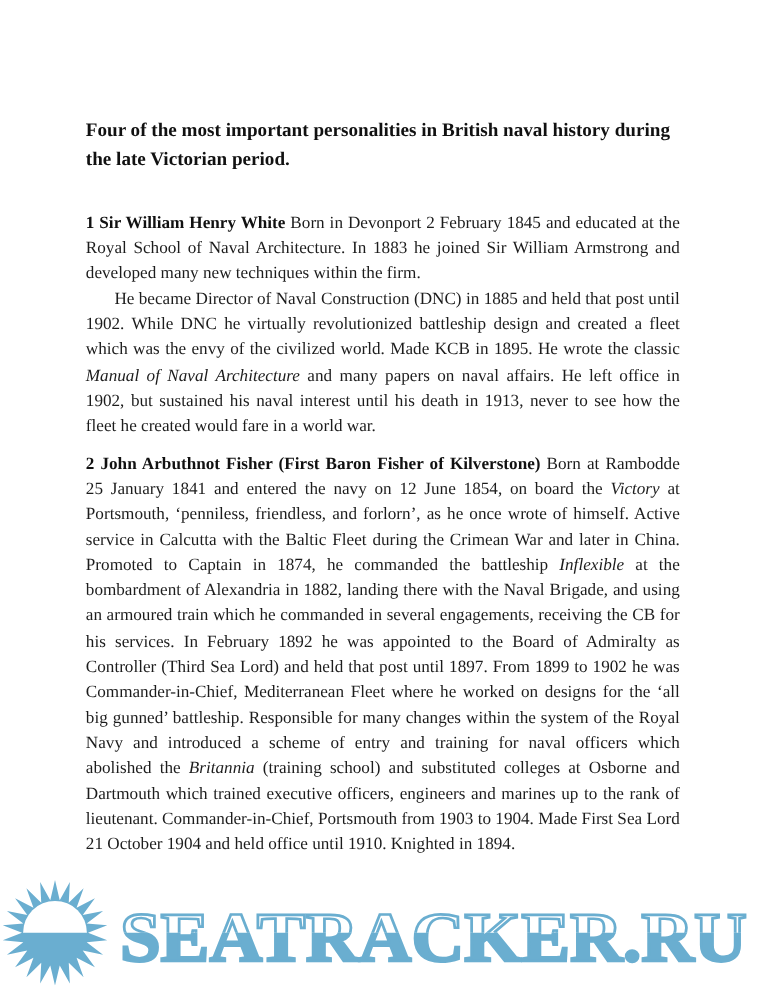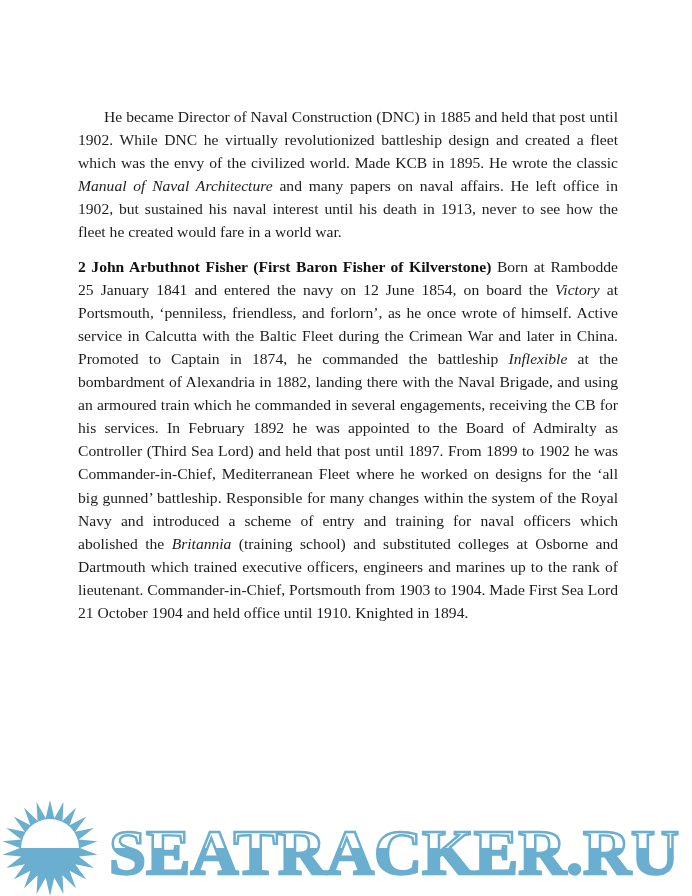--- a/index.html
+++ b/index.html
@@ -50,22 +50,24 @@
       top: 796px;
       width: 640px;
       height: 100px;
     }
     .watermark svg { display: block; }
   </style>
 </head>
 <body>
 
 <div class="page">
+  <h1 class="title">Four of the most important personalities in British naval history during the late Victorian period.</h1>
   <div id="entries">
       <div class="entry">
+        <p class="para"><b>1 Sir William Henry White</b><span> Born in Devonport 2 February 1845 and educated at the Royal School of Naval Architecture. In 1883 he joined Sir William Armstrong and developed many new techniques within the firm.</span></p>
         <p class="para indent"><span>He became Director of Naval Construction (DNC) in 1885 and held that post until 1902. While DNC he virtually revolutionized battleship design and created a fleet which was the envy of the civilized world. Made KCB in 1895. He wrote the classic </span><i>Manual of Naval Architecture</i><span> and many papers on naval affairs. He left office in 1902, but sustained his naval interest until his death in 1913, never to see how the fleet he created would fare in a world war.</span></p>
       </div>
       <div class="entry">
         <p class="para"><b>2 John Arbuthnot Fisher (First Baron Fisher of Kilverstone)</b><span> Born at Rambodde 25 January 1841 and entered the navy on 12 June 1854, on board the </span><i>Victory</i><span> at Portsmouth, ‘penniless, friendless, and forlorn’, as he once wrote of himself. Active service in Calcutta with the Baltic Fleet during the Crimean War and later in China. Promoted to Captain in 1874, he commanded the battleship </span><i>Inflexible</i><span> at the bombardment of Alexandria in 1882, landing there with the Naval Brigade, and using an armoured train which he commanded in several engagements, receiving the CB for his services. In February 1892 he was appointed to the Board of Admiralty as Controller (Third Sea Lord) and held that post until 1897. From 1899 to 1902 he was Commander-in-Chief, Mediterranean Fleet where he worked on designs for the ‘all big gunned’ battleship. Responsible for many changes within the system of the Royal Navy and introduced a scheme of entry and training for naval officers which abolished the </span><i>Britannia</i><span> (training school) and substituted colleges at Osborne and Dartmouth which trained executive officers, engineers and marines up to the rank of lieutenant. Commander-in-Chief, Portsmouth from 1903 to 1904. Made First Sea Lord 21 October 1904 and held office until 1910. Knighted in 1894.</span></p>
       </div>
     </div>
 </div>
 
 <div class="watermark">
   <svg width="692" height="100" viewBox="0 0 692 100">

